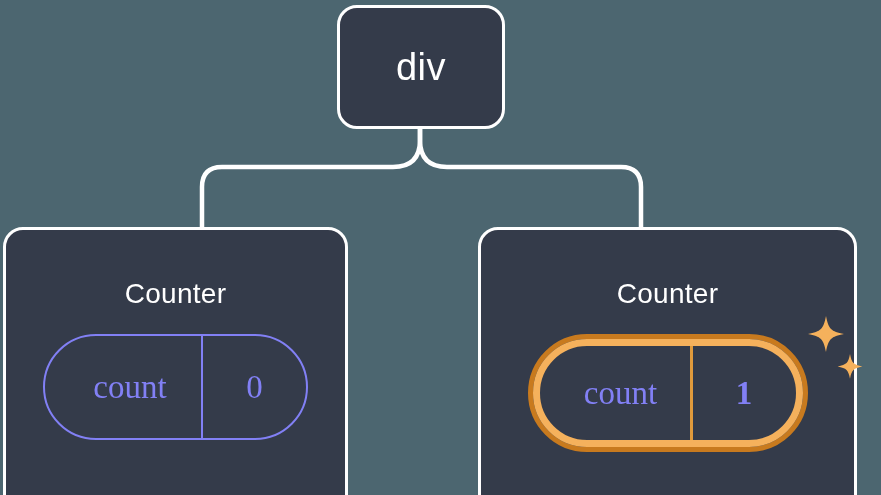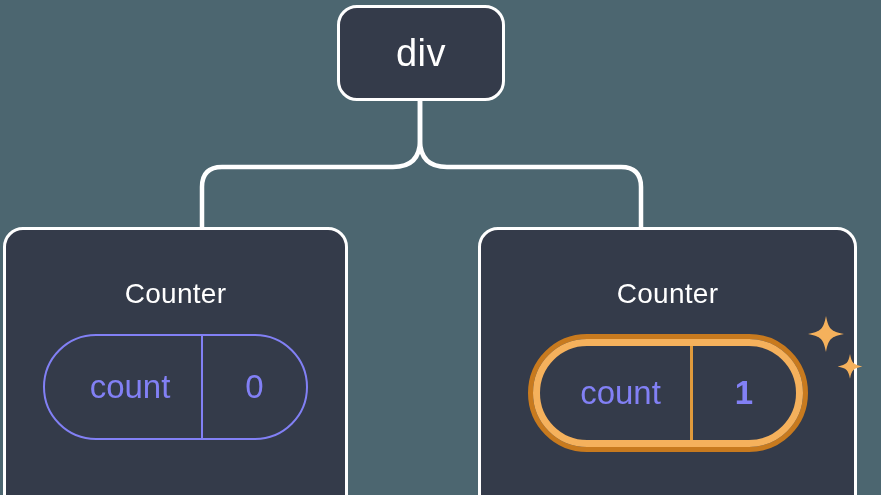--- a/index.html
+++ b/index.html
@@ -31,21 +31,21 @@
     position: absolute;
     background: #343b4a;
     border: 3px solid #ffffff;
     border-radius: 20px;
     box-sizing: border-box;
   }
   .node-div {
     left: 337px;
     top: 5px;
     width: 168px;
-    height: 96px;
+    height: 124px;
     display: flex;
     align-items: center;
     justify-content: center;
   }
   .node-div .node-title {
     color: #ffffff;
     font-size: 38px;
     font-weight: 300;
     letter-spacing: 0.5px;
     line-height: 1;
@@ -71,20 +71,21 @@
     font-weight: 300;
     letter-spacing: 0.3px;
     margin-top: 50px;
     line-height: 1;
   }
 
   
   .pill-wrap {
     position: relative;
     margin-top: 26px;
+    font-family: Liberation Serif, serif;
   }
   .pill {
     display: flex;
     align-items: stretch;
     box-sizing: border-box;
     border-radius: 999px;
   }
   .pill-plain {
     width: 265px;
     height: 106px;

